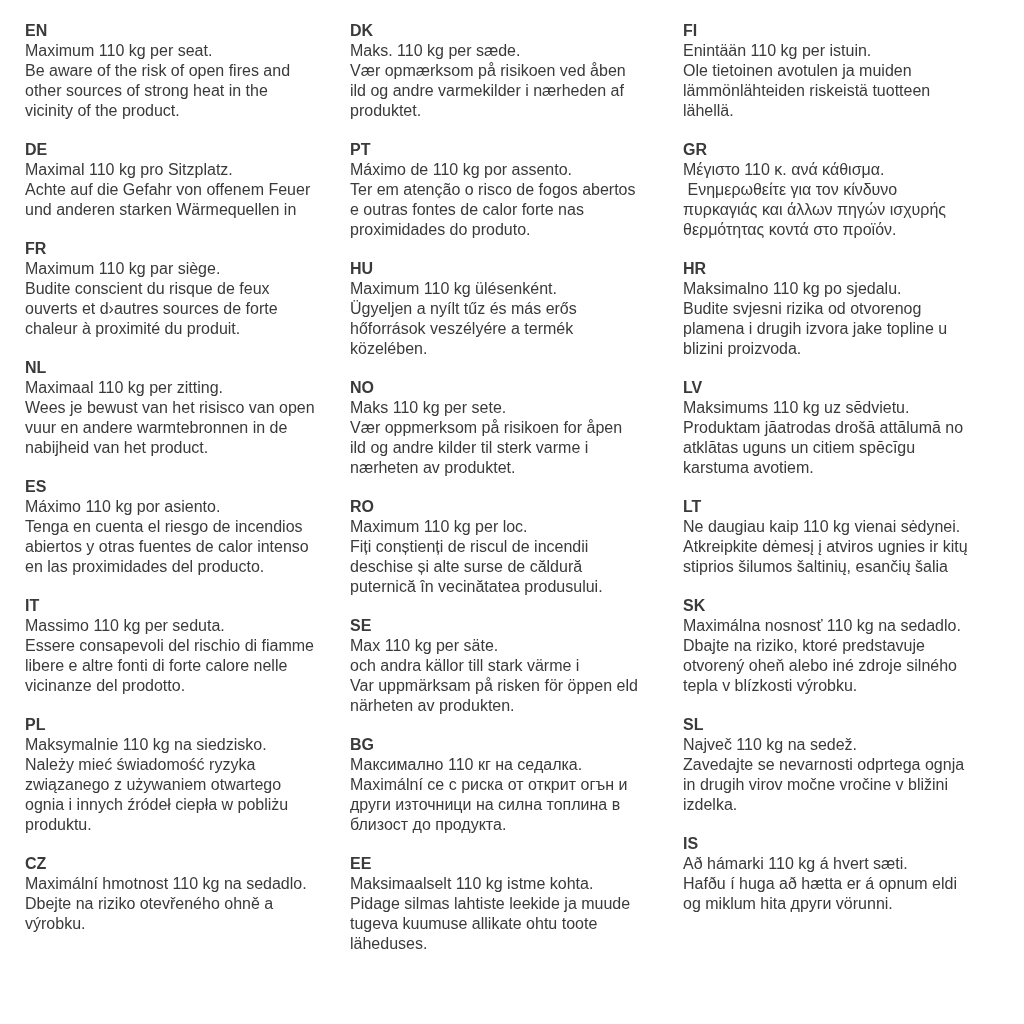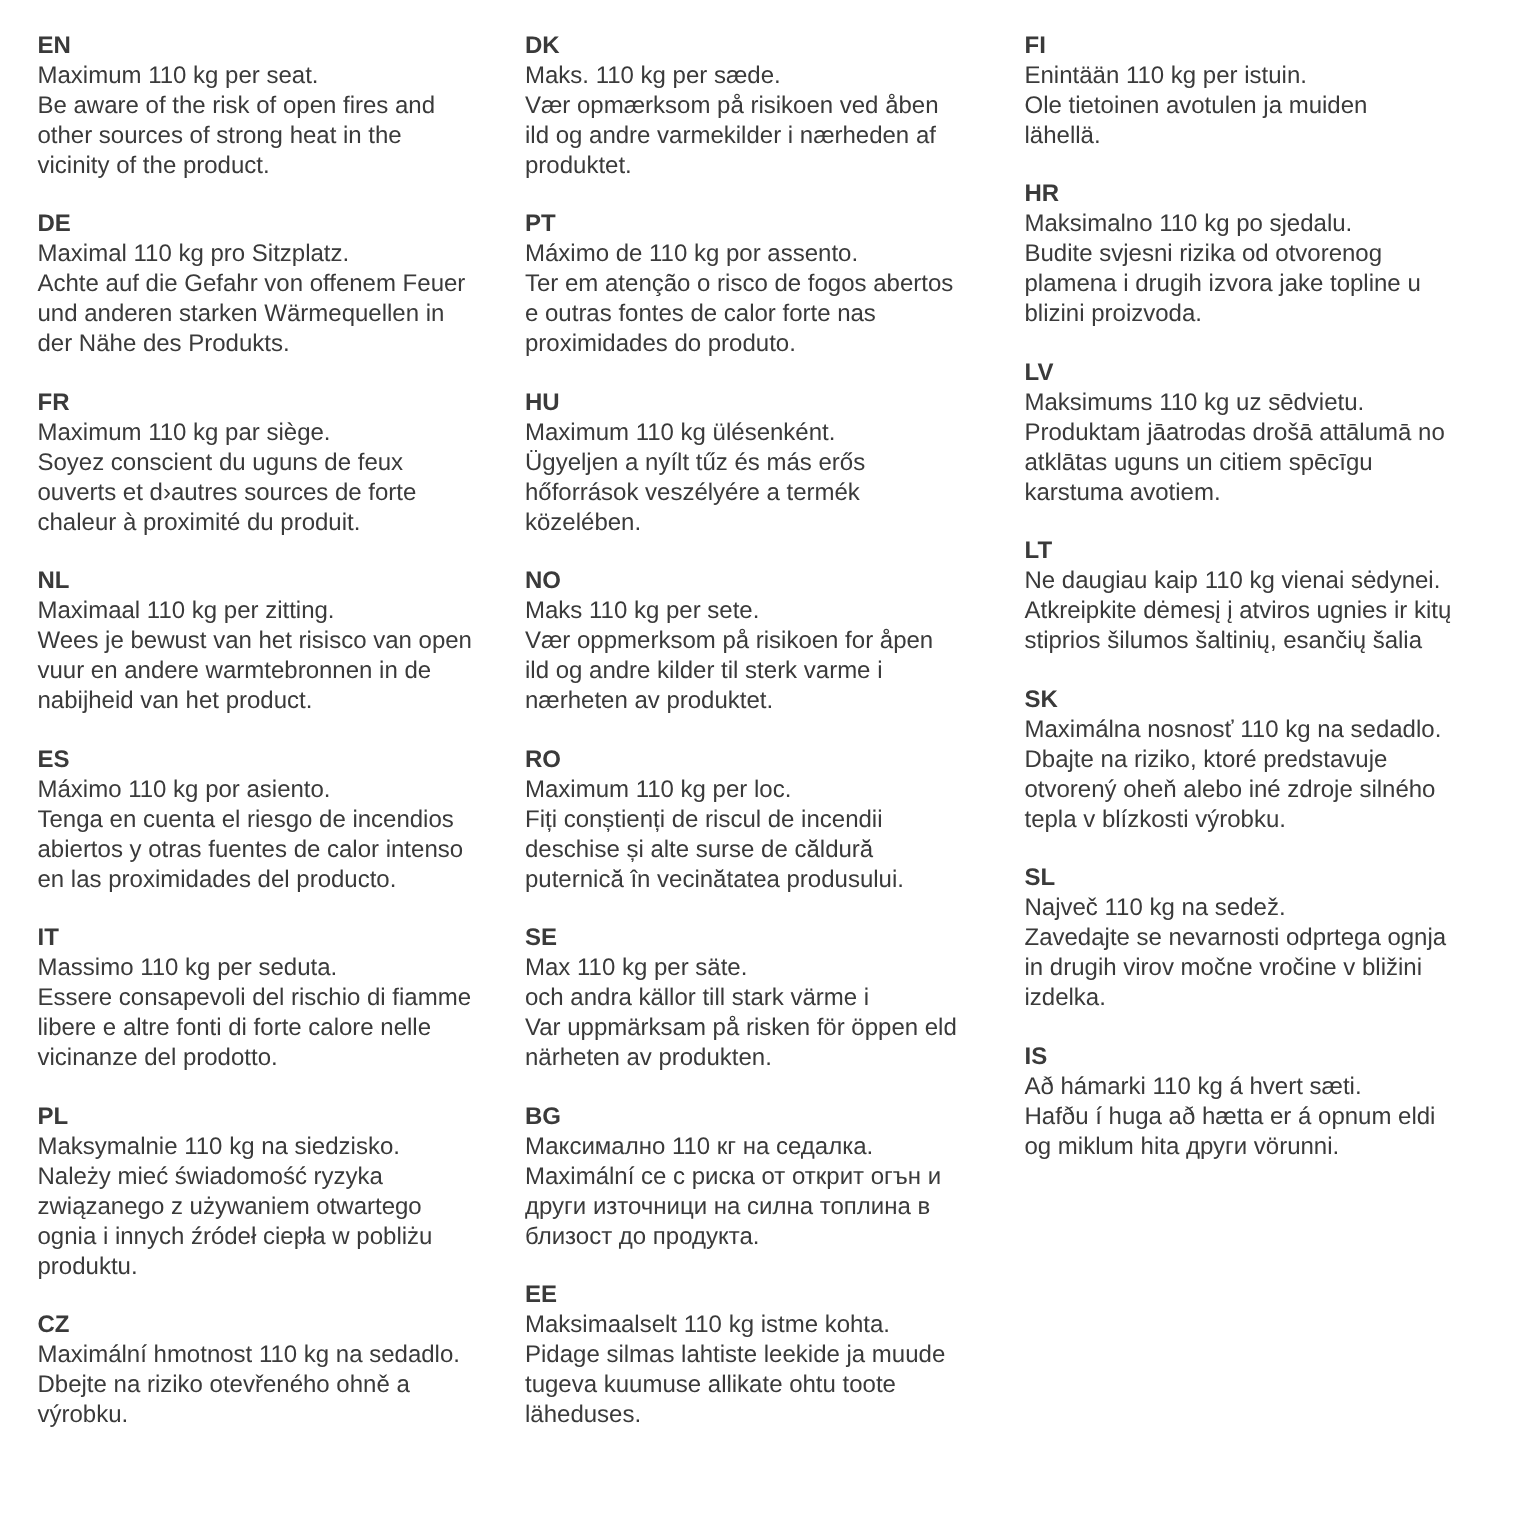--- a/index.html
+++ b/index.html
@@ -48,26 +48,25 @@
   <div class="line">Maximum 110 kg per seat.</div>
         <div class="line">Be aware of the risk of open fires and</div>
         <div class="line">other sources of strong heat in the</div>
         <div class="line">vicinity of the product.</div>
       </section>
       <section class="block">
     <div class="code">DE</div>
   <div class="line">Maximal 110 kg pro Sitzplatz.</div>
         <div class="line">Achte auf die Gefahr von offenem Feuer</div>
         <div class="line">und anderen starken Wärmequellen in</div>
-        <div class="line">der Nähe des Produkts.</div>
       </section>
       <section class="block">
     <div class="code">FR</div>
   <div class="line">Maximum 110 kg par siège.</div>
-        <div class="line">Soyez conscient du uguns de feux</div>
+        <div class="line">Budite conscient du risque de feux</div>
         <div class="line">ouverts et d›autres sources de forte</div>
         <div class="line">chaleur à proximité du produit.</div>
       </section>
       <section class="block">
     <div class="code">NL</div>
   <div class="line">Maximaal 110 kg per zitting.</div>
         <div class="line">Wees je bewust van het risisco van open</div>
         <div class="line">vuur en andere warmtebronnen in de</div>
         <div class="line">nabijheid van het product.</div>
       </section>
@@ -156,21 +155,29 @@
         <div class="line">Pidage silmas lahtiste leekide ja muude</div>
         <div class="line">tugeva kuumuse allikate ohtu toote</div>
         <div class="line">läheduses.</div>
       </section>
     </div>
   <div class="col">
       <section class="block">
     <div class="code">FI</div>
   <div class="line">Enintään 110 kg per istuin.</div>
         <div class="line">Ole tietoinen avotulen ja muiden</div>
+        <div class="line">lämmönlähteiden riskeistä tuotteen</div>
         <div class="line">lähellä.</div>
+      </section>
+      <section class="block">
+    <div class="code">GR</div>
+  <div class="line">Μέγιστο 110 κ. ανά κάθισμα.</div>
+        <div class="line"> Ενημερωθείτε για τον κίνδυνο</div>
+        <div class="line">πυρκαγιάς και άλλων πηγών ισχυρής</div>
+        <div class="line">θερμότητας κοντά στο προϊόν.</div>
       </section>
       <section class="block">
     <div class="code">HR</div>
   <div class="line">Maksimalno 110 kg po sjedalu.</div>
         <div class="line">Budite svjesni rizika od otvorenog</div>
         <div class="line">plamena i drugih izvora jake topline u</div>
         <div class="line">blizini proizvoda.</div>
       </section>
       <section class="block">
     <div class="code">LV</div>

